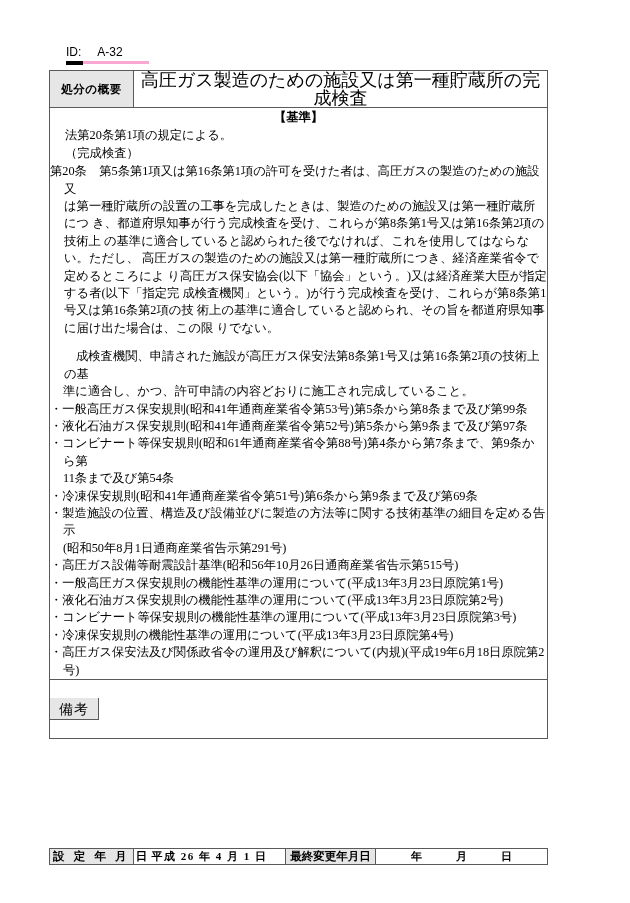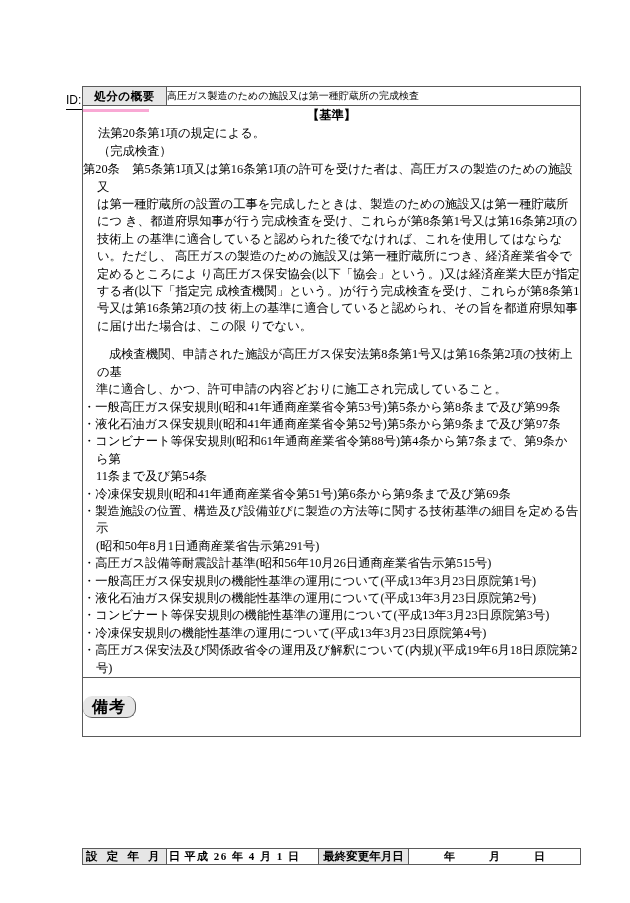--- a/index.html
+++ b/index.html
@@ -27,40 +27,38 @@
     position: absolute;
     left: 66px;
     top: 44px;
     font-family: "Liberation Sans", "DejaVu Sans", sans-serif;
     font-size: 12px;
     line-height: 16px;
     white-space: nowrap;
   }
   .id-header .id-label {
     display: inline-block;
-    border-bottom: 1px solid #000000;
+    border-bottom: 4px solid #000000;
     padding: 0 2px 1px 0;
-    margin-top: 48px;
   }
   .id-header .id-value {
     display: inline-block;
     border-bottom: 3px solid #f9a8d4;
     padding: 0 26px 1px 14px;
     font-weight: normal;
   }
 
   
   .doc-table {
     position: absolute;
-    left: 82px;
+    left: 49px;
     top: 70px;
     width: 498px;
     border-collapse: collapse;
     table-layout: fixed;
-    margin-top: 16px;
   }
   .doc-table td {
     border: 1px solid #5a5a5a;
     vertical-align: middle;
     padding: 0;
   }
   .lbl {
     background: #e6e6e6;
     font-family: "Liberation Sans", "DejaVu Sans", sans-serif;
     font-weight: bold;
@@ -71,23 +69,24 @@
     line-height: 17px;
     letter-spacing: 0.5px;
     white-space: nowrap;
   }
   .lbl .spread {
     display: block;
     letter-spacing: 4px;
     text-indent: 4px;
   }
   .val {
-    font-size: 10px;
+    font-size: 18px;
     padding: 8px 0 8px 9px;
     line-height: 18px;
+    text-align: center;
   }
 
   
   .criteria-cell {
     padding: 6px 7px 7px 7px;
     font-size: 12.3px;
     line-height: 17.4px;
   }
   .crit-title {
     font-weight: bold;
@@ -134,26 +133,25 @@
     vertical-align: top;
     padding: 0;
     position: relative;
   }
   .remarks-tab {
     display: inline-block;
     background: #e6e6e6;
     border-right: 1px solid #5a5a5a;
     border-bottom: 1px solid #5a5a5a;
     font-family: "Liberation Sans", "DejaVu Sans", sans-serif;
-    font-weight: bold;
-    font-size: 16px;
+    font-weight: normal;
+    font-size: 14px;
     padding: 4px 9px 3px 9px;
     line-height: 14px;
     letter-spacing: 1px;
-    border-radius: 9px;
   }
 
   
   .foot-lbl {
     background: #e6e6e6;
     font-family: "Liberation Sans", "DejaVu Sans", sans-serif;
     font-weight: bold;
     font-size: 11.5px;
     text-align: center;
     padding: 7px 3px;

